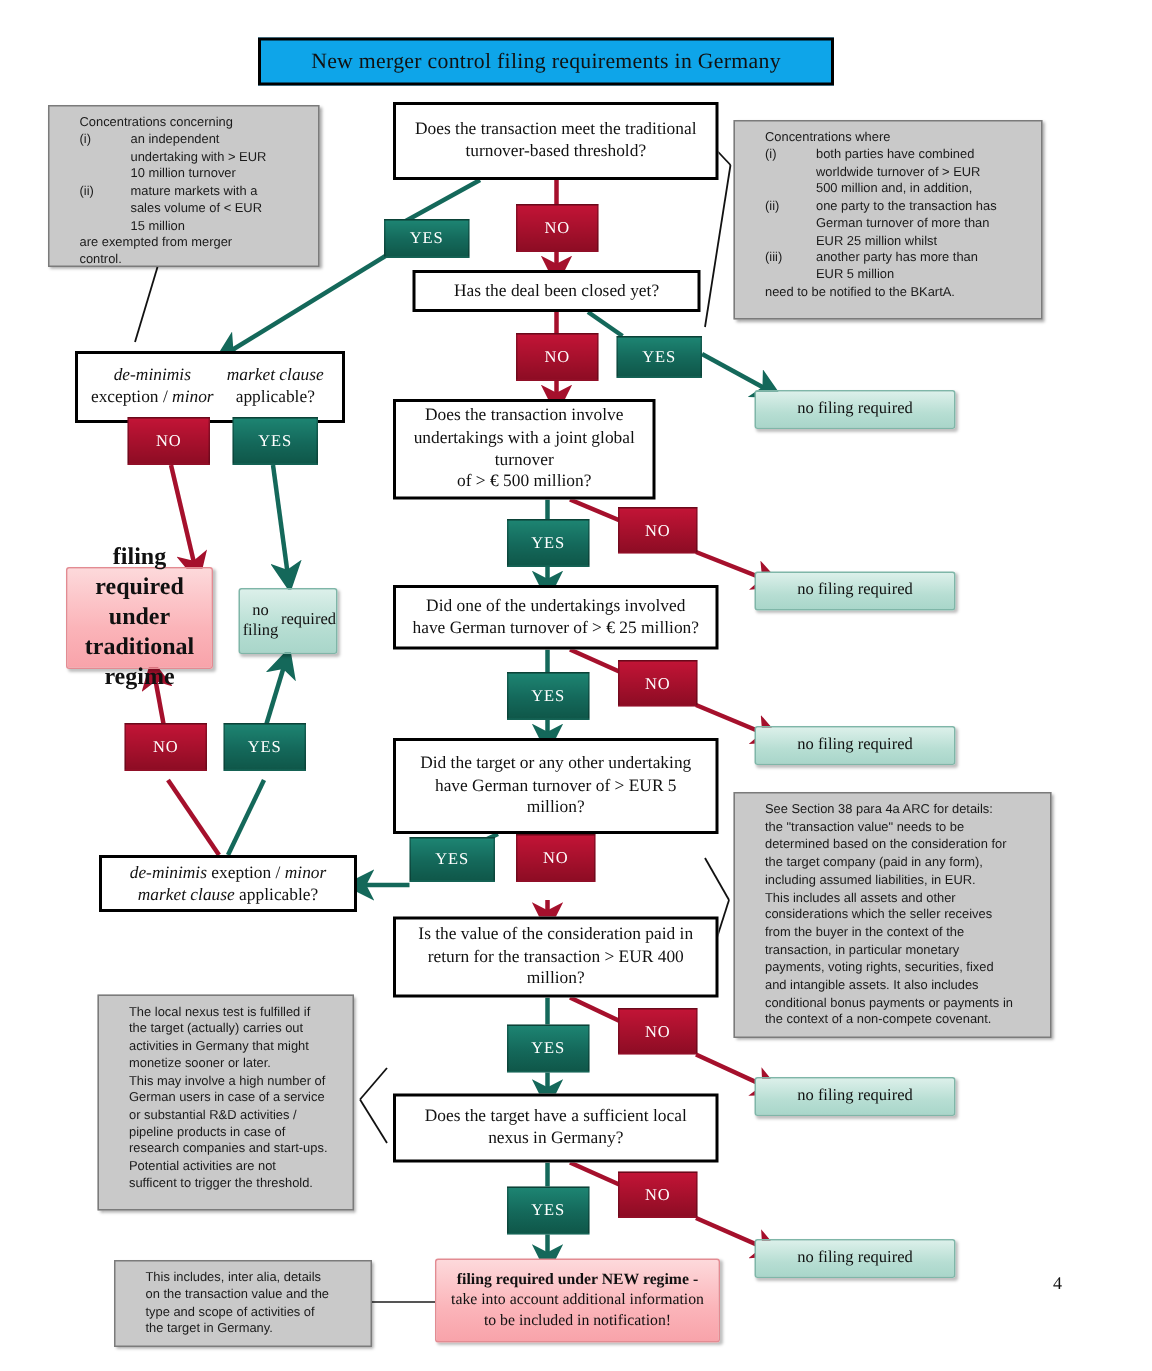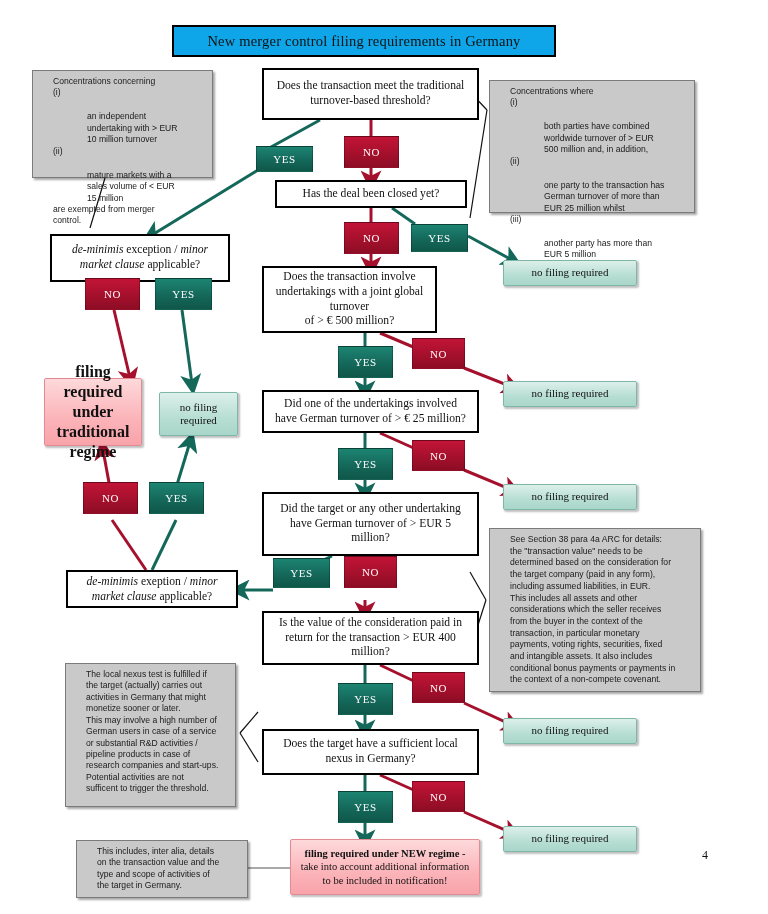--- a/index.html
+++ b/index.html
@@ -16,21 +16,21 @@
   .qbox{border:2.5px solid #000;background:#fff;font-size:11.6px;line-height:1.28;color:#111;padding:3px 6px;}
   .qbox i{font-style:italic;}
 
   
   .note{border:1px solid #7b7b7b;background:#c9c9c9;font-family:"Liberation Sans",sans-serif;font-size:8.6px;
         line-height:1.33;color:#1a1a1a;text-align:left;justify-content:flex-start;align-items:flex-start;
         padding:5px 20px;box-shadow:1.5px 1.5px 2px rgba(0,0,0,.35);}
   .note .ln{display:block;white-space:pre;}
   .note .row{display:flex;}
   .note .row .mk{width:34px;flex:none;}
-  .note .row .tx{flex:1;margin-top:24px;}
+  .note .row .tx{flex:1;}
 
   
   .pill{font-family:"Liberation Serif",serif;font-size:11px;letter-spacing:.6px;color:#fff;
         border:1px solid rgba(0,0,0,.25);}
   .pill.yes{background:linear-gradient(180deg,#1d8472 0%,#14685a 55%,#0f5749 100%);}
   .pill.no{background:linear-gradient(180deg,#c21436 0%,#a5102c 55%,#8d0c24 100%);}
 
   
   .out-green{background:linear-gradient(180deg,#dcf0ea 0%,#b7ded3 60%,#a9d6ca 100%);
              border:1px solid #7fb6a8;border-radius:2px;font-size:11px;color:#111;line-height:1.2;
@@ -196,39 +196,39 @@
   <div class="node qbox" style="left:275px;top:180px;width:192px;height:28px;">
     <span>Has the deal been closed yet?</span>
   </div>
   <div class="node pill no" style="left:344px;top:222px;width:55px;height:32px;">
     <span>NO</span>
     </div>
   <div class="node pill yes" style="left:411px;top:224px;width:57px;height:28px;">
     <span>YES</span>
     </div>
 
-  <div class="node qbox" style="left:50px;top:234px;width:180px;height:48px;flex-direction:column;">
+  <div class="node qbox" style="left:50px;top:234px;width:180px;height:48px;">
     <span><i>de-minimis</i><span> exception / </span><i>minor</i></span>
     <span><i>market clause</i><span> applicable?</span></span>
   </div>
   <div class="node pill no" style="left:85px;top:278px;width:55px;height:32px;">
     <span>NO</span>
     </div>
   <div class="node pill yes" style="left:155px;top:278px;width:57px;height:32px;">
     <span>YES</span>
     </div>
 
   <div class="node out-red strong" style="left:44px;top:378px;width:98px;height:68px;flex-direction:column;font-size:16px;">
     <span>filing required</span>
     <span>under</span>
     <span>traditional</span>
     <span>regime</span>
   </div>
 
-  <div class="node out-green" style="left:159px;top:392px;width:79px;height:44px;flex-direction:column;justify-content:center;">
+  <div class="node out-green" style="left:159px;top:392px;width:66px;height:44px;flex-direction:row;justify-content:center;">
     <span>no filing</span>
     <span>required</span>
   </div>
 
   <div class="node out-green" style="left:503px;top:260px;width:134px;height:26px;">
     <span>no filing required</span>
   </div>
 
   <div class="node qbox" style="left:262px;top:266px;width:175px;height:67px;flex-direction:column;">
     <span>Does the transaction involve</span>

